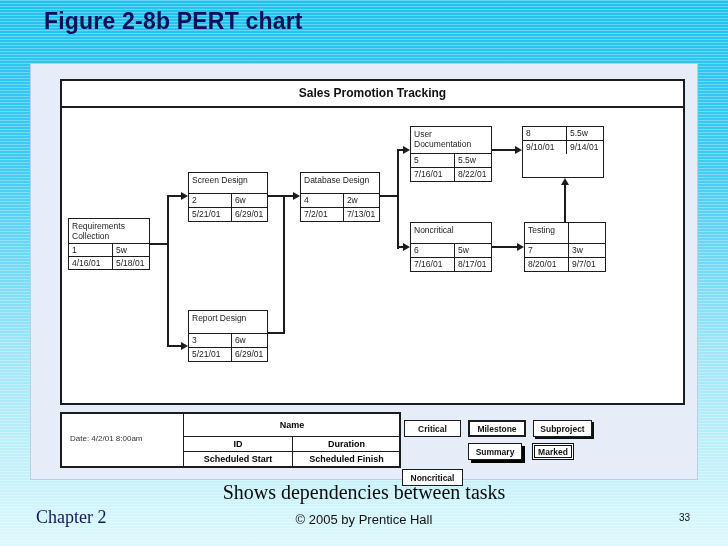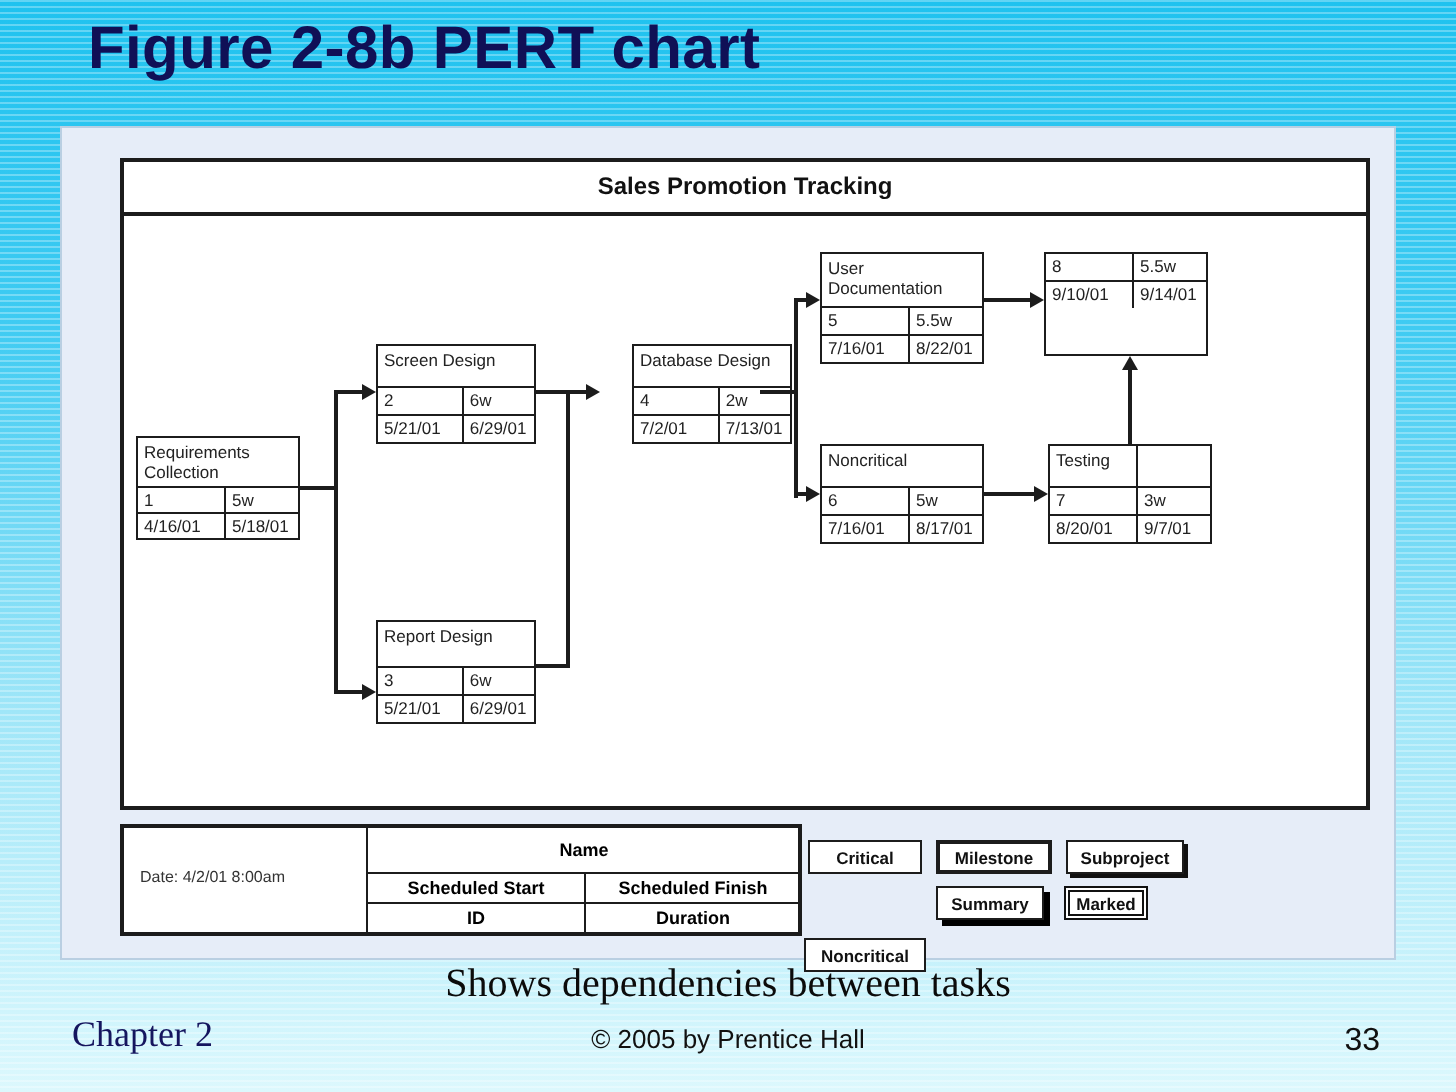--- a/index.html
+++ b/index.html
@@ -6,21 +6,21 @@
   body{width:728px;height:546px;overflow:hidden;}
   #slide{
     position:relative;width:728px;height:546px;
     font-family:"Liberation Sans",sans-serif;
     background-image:
       repeating-linear-gradient(to bottom, rgba(255,255,255,.30) 0px, rgba(255,255,255,.30) 1px, rgba(255,255,255,0) 1px, rgba(255,255,255,0) 3px),
       linear-gradient(to bottom, #1fc2ef 0%, #3fcbf2 30%, #9fe6f8 65%, #dcf8fd 100%);
   }
   .slide-title{
     position:absolute;left:44px;top:8px;
-    font-size:30px;font-weight:bold;color:#101056;letter-spacing:.2px;
+    font-size:23px;font-weight:bold;color:#101056;letter-spacing:.2px;
   }
   .panel{
     position:absolute;left:30px;top:63px;width:668px;height:417px;
     background:#e6edf8;border:1px solid #b9cfe2;box-sizing:border-box;
   }
   
   .chart-box{
     position:absolute;left:60px;top:79px;width:625px;height:326px;
     background:#fff;border:2px solid #1c1c1c;box-sizing:border-box;
   }
@@ -69,21 +69,21 @@
   .key.shadow-sm{box-shadow:2px 2px 0 #111;}
   .key.shadow-lg{box-shadow:3px 3px 0 #000;}
   .key.double{border:3px double #111;}
   
   .caption{position:absolute;left:0;top:481px;width:728px;text-align:center;
     font-family:"Liberation Serif",serif;font-size:20px;color:#0b0b0b;}
   .footer-left{position:absolute;left:36px;top:507px;
     font-family:"Liberation Serif",serif;font-size:18px;color:#15155e;}
   .footer-center{position:absolute;left:0;top:512px;width:728px;text-align:center;
     font-size:13px;color:#111;}
-  .footer-right{position:absolute;right:38px;top:512px;font-size:16px;color:#111;}
+  .footer-right{position:absolute;right:38px;top:512px;font-size:10px;color:#111;}
 </style>
 </head>
 <body>
 
 <div id="slide">
 
   <div class="slide-title">Figure 2-8b PERT chart</div>
 
   <div class="panel"></div>
 
@@ -120,21 +120,21 @@
     <div class="t-row">
         <span class="c1">3</span>
         <span class="c2">6w</span>
       </div>
     <div class="t-row second">
         <span class="c1">5/21/01</span>
         <span class="c2">6/29/01</span>
       </div>
   </div>
 
-  <div class="task" style="left:300px;top:172px;width:80px;height:50px;margin-left:16px;">
+  <div class="task" style="left:300px;top:172px;width:80px;height:50px;">
     <div class="t-name">Database Design</div>
     <div class="t-row">
         <span class="c1">4</span>
         <span class="c2">2w</span>
       </div>
     <div class="t-row second">
         <span class="c1">7/2/01</span>
         <span class="c2">7/13/01</span>
       </div>
   </div>
@@ -213,26 +213,26 @@
   <div class="arrow-right" style="left:517px;top:243px;"></div>
 
   <div class="v-line" style="left:564px;top:185px;height:37px;"></div>
   <div class="arrow-up" style="left:561px;top:178px;"></div>
 
   <div class="legend-box">
     <div class="legend-date">Date: 4/2/01 8:00am</div>
     <div class="legend-table">
       <div class="lt-name">Name</div>
       <div class="lt-row">
+        <span class="lc">ID</span>
+        <span class="lc">Duration</span>
+      </div>
+      <div class="lt-row">
         <span class="lc">Scheduled Start</span>
         <span class="lc">Scheduled Finish</span>
-      </div>
-      <div class="lt-row">
-        <span class="lc">ID</span>
-        <span class="lc">Duration</span>
       </div>
     </div>
   </div>
 
   <div class="key" style="left:404px;top:420px;width:57px;height:17px;">Critical</div>
   <div class="key thick" style="left:468px;top:420px;width:58px;height:17px;">Milestone</div>
   <div class="key shadow-sm" style="left:533px;top:420px;width:59px;height:17px;">Subproject</div>
   <div class="key" style="left:402px;top:469px;width:61px;height:17px;">Noncritical</div>
   <div class="key shadow-lg" style="left:468px;top:443px;width:54px;height:17px;">Summary</div>
   <div class="key double" style="left:532px;top:443px;width:42px;height:17px;">Marked</div>

